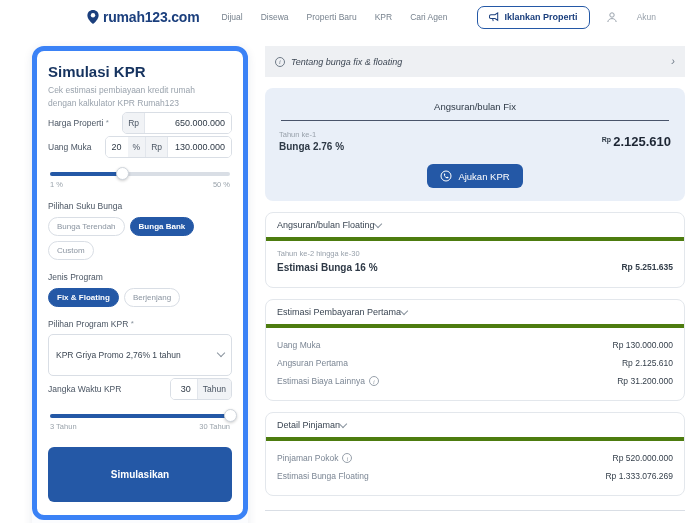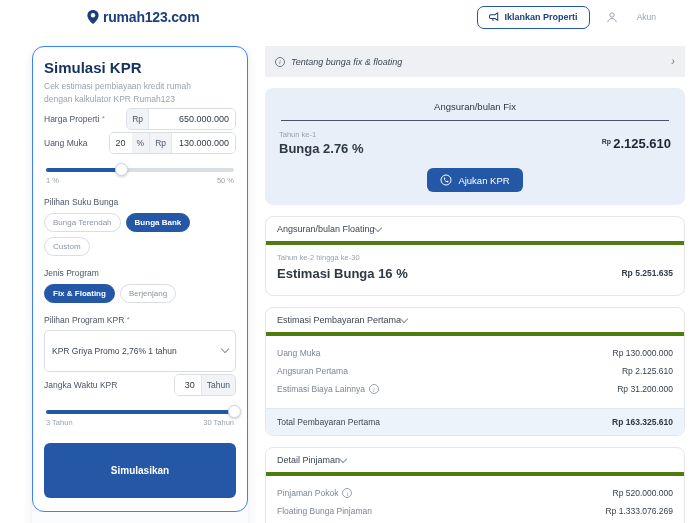--- a/index.html
+++ b/index.html
@@ -15,21 +15,21 @@
   .header-right { margin-left:auto; display:flex; align-items:center; gap:16px; padding-right:28px; }
   .post-btn { display:flex; align-items:center; gap:5px; border:1px solid #2458a6; color:#1b3f7d;
     font-size:9px; font-weight:bold; padding:5px 11px; border-radius:7px; background:#fff; cursor:pointer; }
   .account { display:flex; align-items:center; gap:19px; font-size:8.5px; color:#98a1ab; cursor:pointer; }
 
   
   .content { display:flex; padding:12px 15px 0 32px; gap:17px; align-items:flex-start; }
 
   
   .calc-wrap { width:216px; background:#fbfcfe; border-radius:12px; box-shadow:0 2px 10px rgba(30,50,90,.10); }
-  .calc-card { background:#fff; border:1px solid #3b82f6; border-radius:12px; padding:12px 11px 13px; }
+  .calc-card { background:#fff; border:5px solid #3b82f6; border-radius:12px; padding:12px 11px 13px; }
   .calc-title { font-size:15px; font-weight:bold; color:#16335f; }
   .calc-sub { font-size:8.5px; color:#9aa3ad; line-height:1.5; margin-top:4px; width:175px; }
 
   .field-row { display:flex; align-items:center; justify-content:space-between; margin-top:2px; }
   .field-label { font-size:8.5px; color:#4a5563; }
   .req { color:#8a949e; font-size:8px; vertical-align:top; }
   .inp-group { display:flex; border:1px solid #d9dee5; border-radius:5px; overflow:hidden; height:22px; }
   .inp-affix { background:#f1f3f6; font-size:8.5px; color:#4a5563; display:flex; align-items:center;
     padding:0 5px; border-right:1px solid #e2e6ec; }
   .inp-affix.last { border-right:none; border-left:1px solid #e2e6ec; }
@@ -60,21 +60,21 @@
   .results { flex:1; display:flex; flex-direction:column; }
   .info-bar { display:flex; align-items:center; background:#eef0f3; border-radius:0; padding:10px 10px; cursor:pointer;font-style:italic; }
   .info-bar-label { font-size:9px; color:#3d4754; margin-left:6px; }
   .chev-right { margin-left:auto; color:#6e7a87; font-size:11px; line-height:1; }
 
   .fix-card { background:#e9eff8; border-radius:8px; margin-top:11px; padding:10px 14px 13px; }
   .fix-title { text-align:center; font-size:9.5px; color:#2e3946; padding:3px 0 8px; }
   .fix-divider { border-top:1px solid #49546a; margin:0 2px; }
   .fix-body { display:flex; align-items:center; justify-content:space-between; margin-top:9px; }
   .period { font-size:7.5px; color:#98a1ab; }
-  .rate { font-size:13px; font-weight:bold; color:#2e3946; margin-top:2px; }
+  .rate { font-size:10px; font-weight:bold; color:#2e3946; margin-top:2px; }
   .amount-wrap { display:flex; align-items:flex-start; gap:2px; }
   .amount-cur { font-size:7px; font-weight:bold; color:#2e3946; margin-top:2px; }
   .amount { font-size:13px; font-weight:bold; color:#1d2634; }
   .cta-row { display:flex; justify-content:center; margin-top:12px; }
   .cta-btn { display:flex; align-items:center; gap:6px; background:#2458a6; color:#fff; border:none;
     font-size:9.5px; font-weight:normal; border-radius:6px; padding:6px 13px; cursor:pointer;
     font-family:"Liberation Sans",sans-serif; }
 
   .acc-card { border:1px solid #e3e7ec; border-radius:8px; margin-top:11px; background:#fff; }
   .acc-header { display:flex; align-items:center; justify-content:flex-start; padding:7px 11px;
@@ -103,20 +103,27 @@
 <body>
 
 <div class="header">
   <div class="logo">
     <svg width="14" height="16" viewBox="0 0 14 16">
       <path d="M7 1 C3.7 1 1.4 3.4 1.4 6.4 C1.4 9.6 4.8 13.2 7 15 C9.2 13.2 12.6 9.6 12.6 6.4 C12.6 3.4 10.3 1 7 1 Z" fill="#1b3f7d"></path>
       <circle cx="7" cy="6.2" r="2.2" fill="#fff"></circle>
     </svg>
     <span class="logo-text">rumah123.com</span>
   </div>
+  <div class="nav">
+    <span class="nav-item">Dijual</span>
+    <span class="nav-item">Disewa</span>
+    <span class="nav-item">Properti Baru</span>
+    <span class="nav-item">KPR</span>
+    <span class="nav-item">Cari Agen</span>
+  </div>
   <div class="header-right">
     <button class="post-btn">
       <svg width="11" height="11" viewBox="0 0 12 12">
         <path d="M9.5 1 L9.5 9 L6.5 7.2 L2.5 7.2 A1.5 1.5 0 0 1 2.5 3 L6.5 3 Z" fill="none" stroke="#1b3f7d" stroke-width="1.1"></path>
         <path d="M4 7.5 L4.6 10" stroke="#1b3f7d" stroke-width="1.1"></path>
       </svg>
       <span>Iklankan Properti</span>
     </button>
     <div class="account">
       <svg width="12" height="12" viewBox="0 0 12 12">
@@ -274,41 +281,37 @@
           <span class="kv-val">Rp 2.125.610</span>
         </div>
         <div class="kv-row">
           <span class="kv-label">
             <span>Estimasi Biaya Lainnya</span>
             <span class="icircle light"></span>
           </span>
           <span class="kv-val">Rp 31.200.000</span>
         </div>
       </div>
-      <div class="total-row">
-        <span class="total-label">Total Pembayaran Pertama</span>
-        <span class="total-val">Rp 163.325.610</span>
-      </div>
     </div>
 
     <div class="acc-card">
       <div class="acc-header">
         <span class="acc-title">Detail Pinjaman</span>
         <span class="chev-down"></span>
       </div>
       <div class="acc-body">
         <div class="kv-row">
           <span class="kv-label">
             <span>Pinjaman Pokok</span>
             <span class="icircle light"></span>
           </span>
           <span class="kv-val">Rp 520.000.000</span>
         </div>
         <div class="kv-row">
-          <span class="kv-label">Floating Bunga Pinjaman</span>
+          <span class="kv-label">Estimasi Bunga Floating</span>
           <span class="kv-val">Rp 1.333.076.269</span>
         </div>
       </div>
     </div>
 
     <div class="bottom-divider"></div>
 
   </div>
 </div>
 

